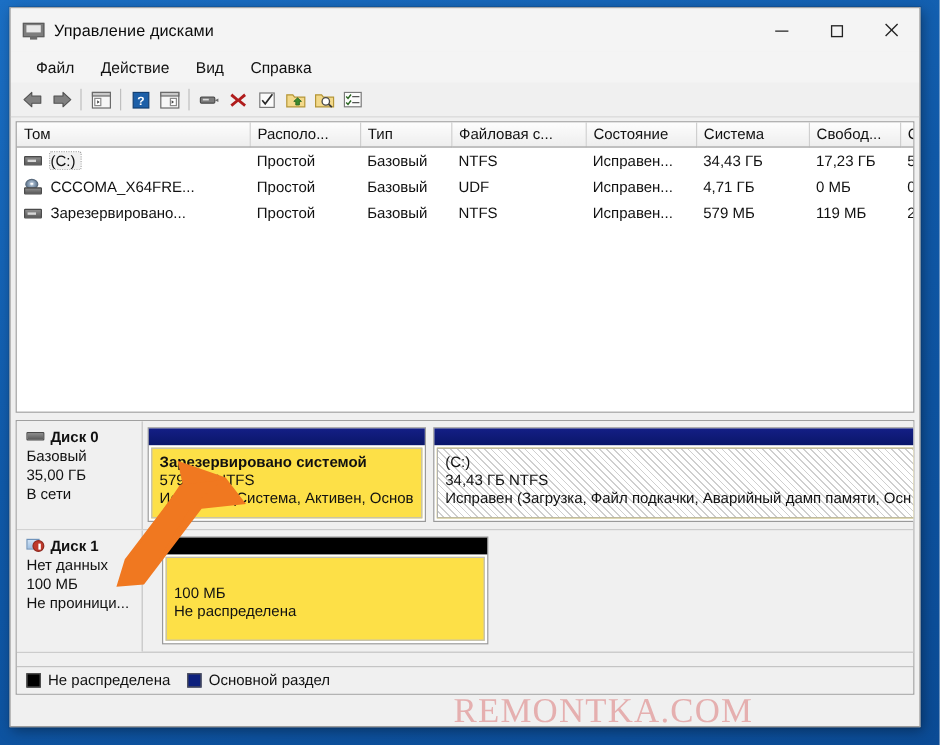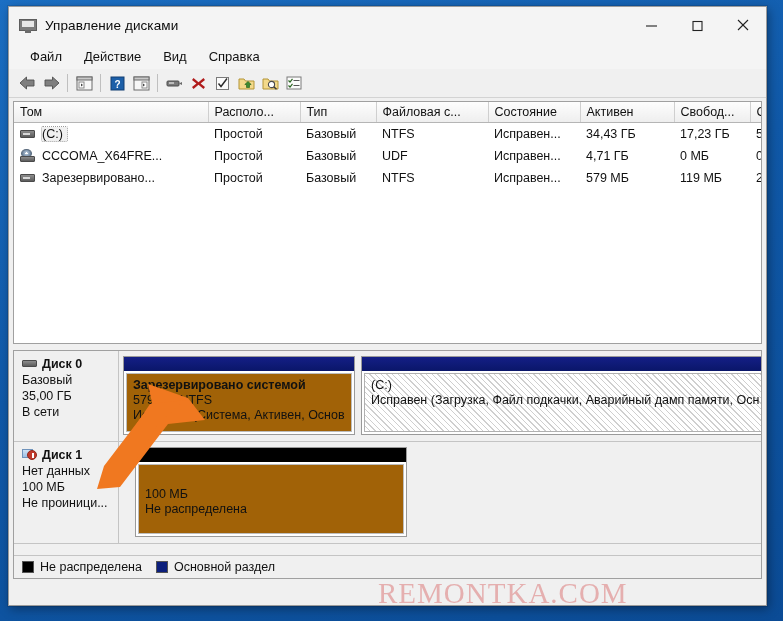--- a/index.html
+++ b/index.html
@@ -154,21 +154,21 @@
   .parts{flex:1;display:flex;padding:5px 6px 6px 4px;box-sizing:border-box;gap:6px;}
   .part{
     border:1px solid #9a9a9a;box-sizing:border-box;
     display:flex;flex-direction:column;background:#ffffff;
     box-shadow:inset 0 0 0 1px #ffffff;
   }
   .part .bar{height:14px;flex:none;}
   .part .bar.primary{background:#0c1f7c;background:linear-gradient(#141f86,#0a1669);}
   .part .bar.unalloc{background:#000000;}
   .part .bodyarea{
-    flex:1;position:relative;margin:2px;border:1px solid #b8b8b8;background:#a16207;
+    flex:1;position:relative;margin:2px;border:1px solid #b8b8b8;background:#fde047;
     box-sizing:border-box;overflow:hidden;
   }
   .part .bodyarea.plainwhite{border:1px solid #bdbdbd;}
   .part .bodyarea.hatch{
     background-image:repeating-linear-gradient(45deg,
       #ffffff 0px,#ffffff 3px,#cfcfcf 3px,#cfcfcf 4px);
     border:1px solid #b0b0b0;
   }
   .part .txt{position:relative;padding:4px 6px;}
   .part .txt .l{font-size:12.5px;color:#111;line-height:15px;white-space:nowrap;overflow:hidden;}
@@ -333,21 +333,21 @@
               <col style="width:96px">
               <col>
           </colgroup>
           <thead>
             <tr>
               <th>Том</th>
               <th>Располо...</th>
               <th>Тип</th>
               <th>Файловая с...</th>
               <th>Состояние</th>
-              <th>Активен</th>
+              <th>Система</th>
               <th>Свобод...</th>
               <th>Свободно %</th>
               <th></th>
             </tr>
           </thead>
           <tbody>
             <tr class="rowsel">
               <td class="volname">
                 <span class="vicon"><span class="hd"></span></span><span class="sel">(C:)</span>
               </td>
@@ -417,20 +417,21 @@
                       <div class="l">579 МБ NTFS</div>
                       <div class="l">Исправен (Система, Активен, Основной</div>
                     </div>
                   </div>
                 </div>
                 <div class="part" style="flex:1">
                   <div class="bar primary"></div>
                   <div class="bodyarea hatch">
                     <div class="txt">
                       <div class="l">(C:)</div>
+                      <div class="l">34,43 ГБ NTFS</div>
                       <div class="l">Исправен (Загрузка, Файл подкачки, Аварийный дамп памяти, Осн</div>
                     </div>
                   </div>
                 </div>
               </div>
             </div>
 
             <div class="diskrow r1">
               <div class="diskinfo">
                 <div class="dname">

